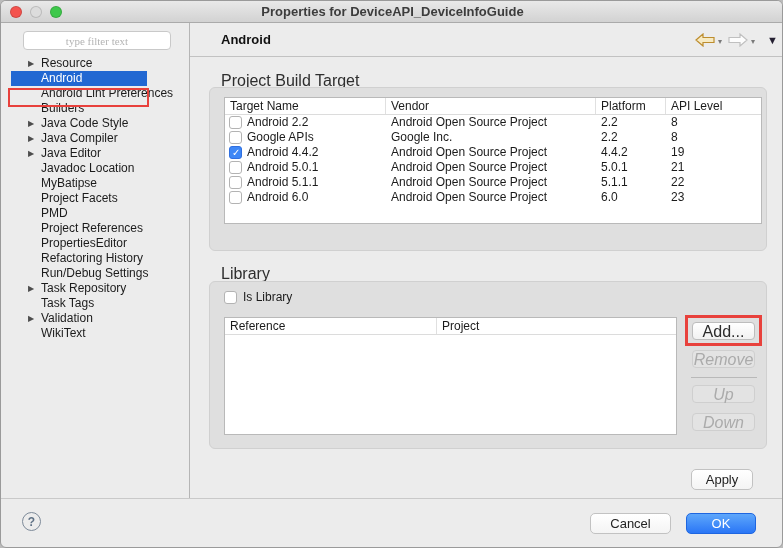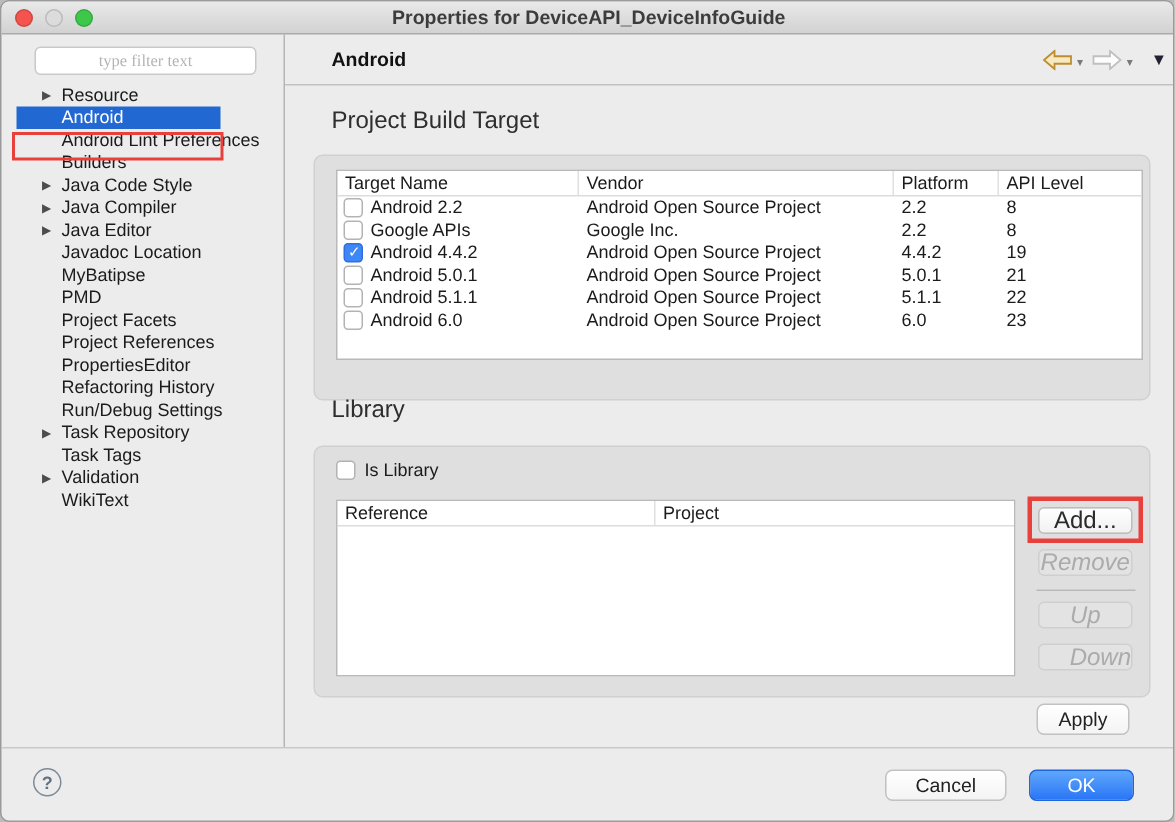--- a/index.html
+++ b/index.html
@@ -44,21 +44,21 @@
   .main-header { position:absolute; left:189px; top:22px; width:594px; height:33px; }
   .page-title { position:absolute; left:31px; top:9px; font-size:13px; font-weight:bold; color:#111; }
   .nav { position:absolute; right:6px; top:10px; display:flex; align-items:center; gap:2px; }
   .mini-drop { font-size:8px; color:#7a7a7a; margin:2px 4px 0 1px; }
   .view-menu { font-size:11px; color:#241f31; margin-left:6px; }
   .header-div { position:absolute; left:189px; top:55px; width:594px; height:1px; background:#c2c2c2; }
   
   .section-label { position:absolute; left:220px; font-size:16px; color:#2e2e2e; }
   .l1 { top:71px; }
   .l2 { top:264px; }
-  .groupbox { position:absolute; left:208px; width:558px; background:#dfdfdf; border:1px solid #d0d0d0; border-radius:6px;margin-top:16px; }
+  .groupbox { position:absolute; left:208px; width:558px; background:#dfdfdf; border:1px solid #d0d0d0; border-radius:6px; }
   .gb1 { top:86px; height:164px; }
   .gb2 { top:280px; height:168px; }
   
   .table { position:absolute; background:#fff; border:1px solid #b9b9b9; overflow:hidden; }
   .t1 { left:14px; top:9px; width:538px; height:127px; }
   .t2 { left:14px; top:35px; width:453px; height:118px; }
   .t1row { display:grid; grid-template-columns:161px 210px 70px 1fr; }
   .t2row { display:grid; grid-template-columns:212px 1fr; }
   .thead { height:17px; line-height:16px; border-bottom:1px solid #dcdcdc; }
   .thead .cell { font-size:12px; color:#1b1b1b; padding-left:5px; border-right:1px solid #e0e0e0; white-space:nowrap; overflow:hidden; }
@@ -122,22 +122,22 @@
     <div class="tree" id="tree">
         <div class="tree-item"><span class="tri">▶</span><span class="lbl">Resource</span></div>
         <div class="tree-item selected"><span class="lbl">Android</span></div>
         <div class="tree-item"><span class="lbl">Android Lint Preferences</span></div>
         <div class="tree-item"><span class="lbl">Builders</span></div>
         <div class="tree-item"><span class="tri">▶</span><span class="lbl">Java Code Style</span></div>
         <div class="tree-item"><span class="tri">▶</span><span class="lbl">Java Compiler</span></div>
         <div class="tree-item"><span class="tri">▶</span><span class="lbl">Java Editor</span></div>
         <div class="tree-item"><span class="lbl">Javadoc Location</span></div>
         <div class="tree-item"><span class="lbl">MyBatipse</span></div>
+        <div class="tree-item"><span class="lbl">Project Facets</span></div>
         <div class="tree-item"><span class="lbl">PMD</span></div>
-        <div class="tree-item"><span class="lbl">Project Facets</span></div>
         <div class="tree-item"><span class="lbl">Project References</span></div>
         <div class="tree-item"><span class="lbl">PropertiesEditor</span></div>
         <div class="tree-item"><span class="lbl">Refactoring History</span></div>
         <div class="tree-item"><span class="lbl">Run/Debug Settings</span></div>
         <div class="tree-item"><span class="tri">▶</span><span class="lbl">Task Repository</span></div>
         <div class="tree-item"><span class="lbl">Task Tags</span></div>
         <div class="tree-item"><span class="tri">▶</span><span class="lbl">Validation</span></div>
         <div class="tree-item"><span class="lbl">WikiText</span></div>
       </div>
     <div class="ann sidebar-ann"></div>
@@ -237,21 +237,21 @@
     <div class="table t2">
       <div class="thead t2row">
         <div class="cell">Reference</div>
         <div class="cell">Project</div>
       </div>
     </div>
     <div id="libbtns">
         <button class="sbtn" style="top: 40px;">Add...</button>
         <button class="sbtn disabled" disabled="" style="top: 68px;">Remove</button>
         <button class="sbtn disabled" disabled="" style="top: 103px;">Up</button>
-        <button class="sbtn disabled" disabled="" style="top: 131px; text-align: right;">Down</button>
+        <button class="sbtn disabled" disabled="" style="top: 131px;">Down</button>
       </div>
     <div class="btn-sep"></div>
     <div class="ann add-ann"></div>
   </div>
 
   <button class="pbtn apply">Apply</button>
 
   <div class="footer-div"></div>
   <div class="help">?</div>
   <button class="pbtn cancel">Cancel</button>

